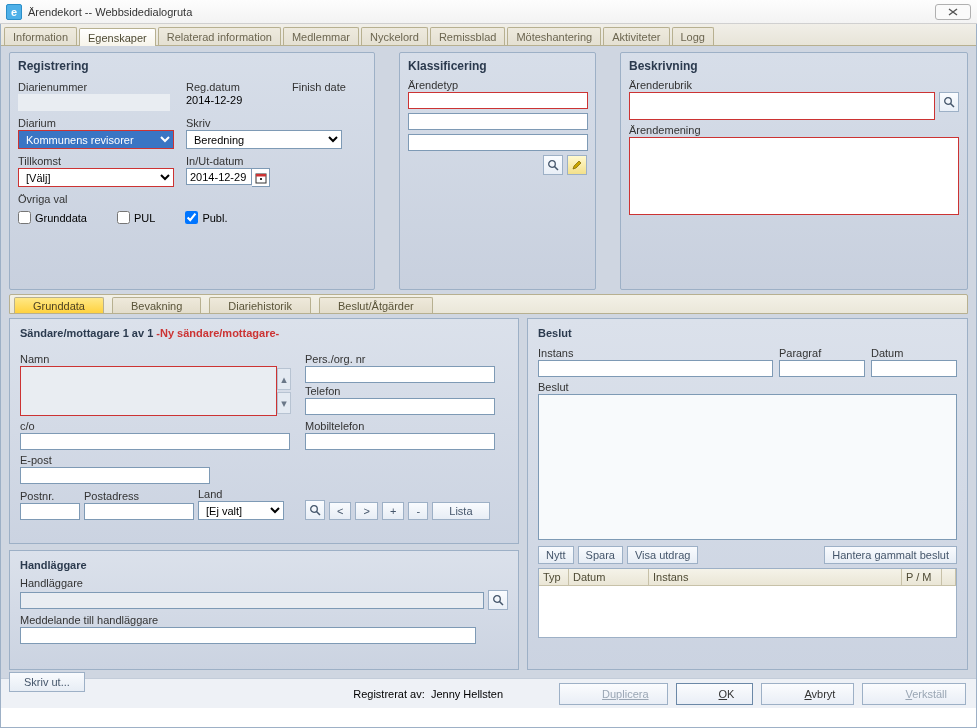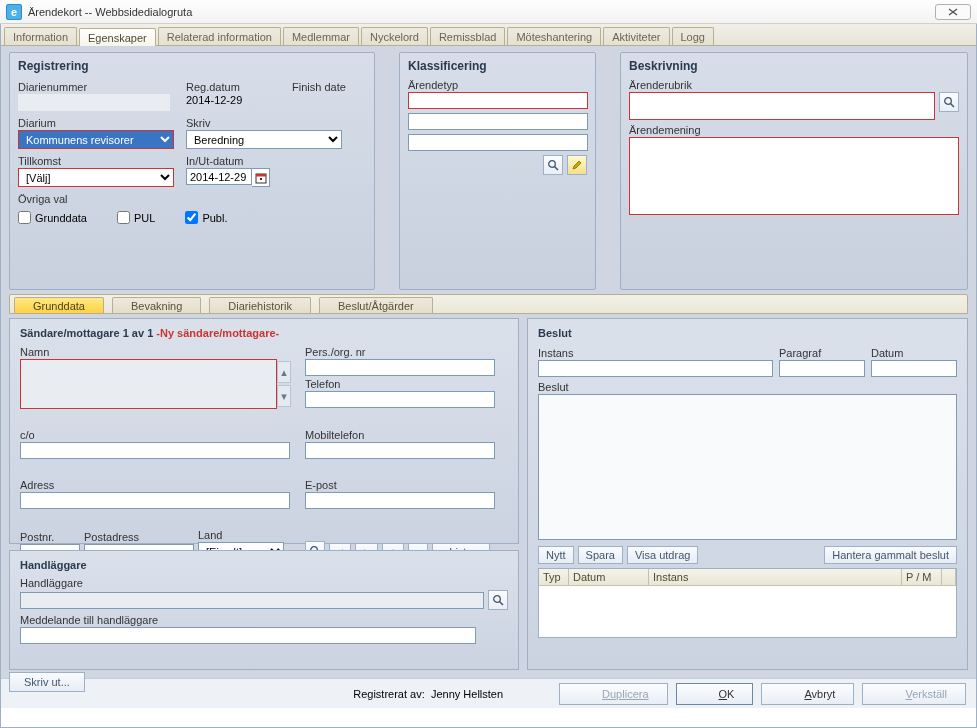--- a/index.html
+++ b/index.html
@@ -57,21 +57,21 @@
 
 .subtabs { height:20px; background:linear-gradient(#f3f1e7,#eae7d9); border:1px solid #b7b090; display:flex; gap:8px; padding:2px 4px 0 4px; border-radius:2px 2px 0 0;}
 .subtab { padding:2px 18px; border:1px solid #b7b090; border-bottom:none; border-radius:2px 2px 0 0; background:linear-gradient(#eee9db,#e3ddcb); color:#595338; }
 .subtab.active { background:linear-gradient(#ffe886,#ffd23f); color:#4e4223; }
 
 .row2 { display:flex; gap:8px; height:352px; margin-top:4px;justify-content:center;}
 .left2 { width:510px; display:flex; flex-direction:column; gap:6px;}
 .sandare { background:linear-gradient(#dbe1eb,#cbd3e1); border:1px solid #9db0c6; padding:8px 10px; height:226px;}
 .sandare .hdr { font-weight:bold; color:#2b3a4e; }
 .sandare .hdr .ny { color:#c33; font-weight:bold; }
-.sg { display:grid; grid-template-columns:275px 210px; gap:18px 10px; margin-top:5px;}
+.sg { display:grid; grid-template-columns:275px 210px; gap:2px 10px; margin-top:12px;}
 .namnred { border:1px solid #c33 !important; height:50px; width:257px; resize:none; background:#e9edf2;}
 .arrowcol { display:flex; flex-direction:column; justify-content:center; gap:2px; }
 .arrowbtn { width:14px; height:22px; border:1px solid #b7c3d2; background:#e4eaf2; display:flex; align-items:center; justify-content:center; color:#6a7788; }
 .sinput { width:190px; }
 .small { width:60px;}
 .srow { display:flex; gap:4px; align-items:flex-end;}
 .btnsrow { display:flex; gap:4px; margin-top:2px;}
 .btn { border:1px solid #9db0c6; background:linear-gradient(#f9fbfe,#e7edf5); padding:2px 7px; color:#45566b; min-width:20px; text-align:center;}
 .btn.wide { padding:2px 16px; }
 
@@ -270,24 +270,20 @@
           <label class="lbl">Telefon</label>
           <input type="text" class="val sinput" style="">
         </div>
         <div>
           <label class="lbl">c/o</label>
           <input type="text" class="val" style="width: 270px;">
         </div>
         <div>
           <label class="lbl">Mobiltelefon</label>
           <input type="text" class="val sinput" style="">
-        </div>
-        <div>
-          <label class="lbl">Adress</label>
-          <input type="text" class="val" style="width: 270px;">
         </div>
         <div>
           <label class="lbl">E-post</label>
           <input type="text" class="val sinput" style="">
         </div>
         <div class="srow" style="grid-column:1/2">
           <div><label class="lbl">Postnr.</label>
             <input type="text" class="val small" style=""></div>
           <div><label class="lbl">Postadress</label>
             <input type="text" class="val" style="width: 110px;"></div>

